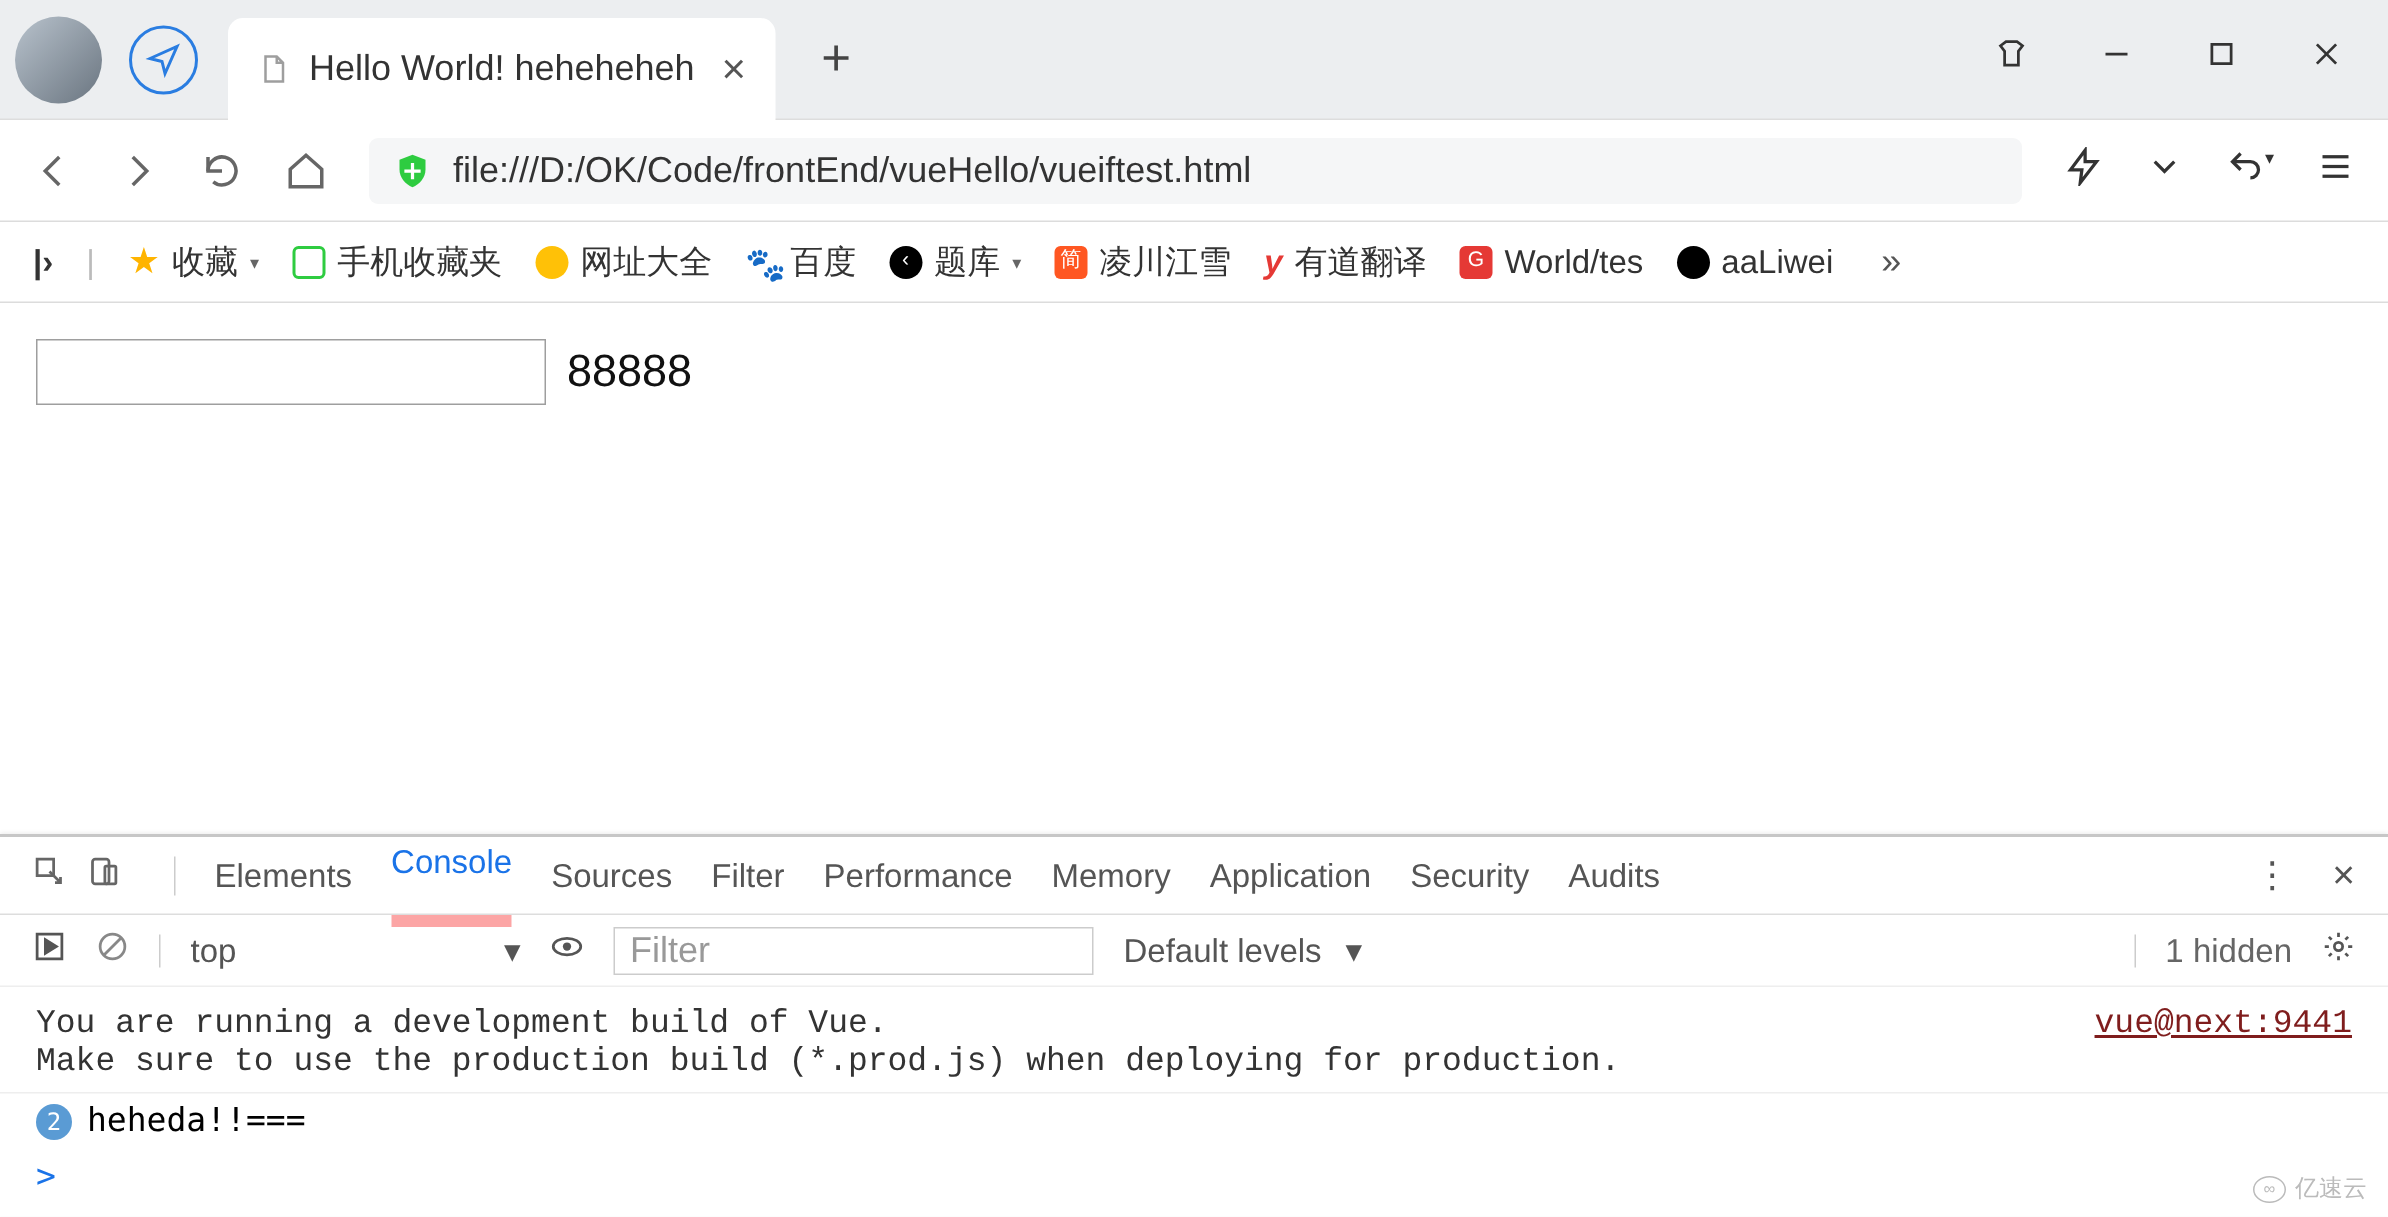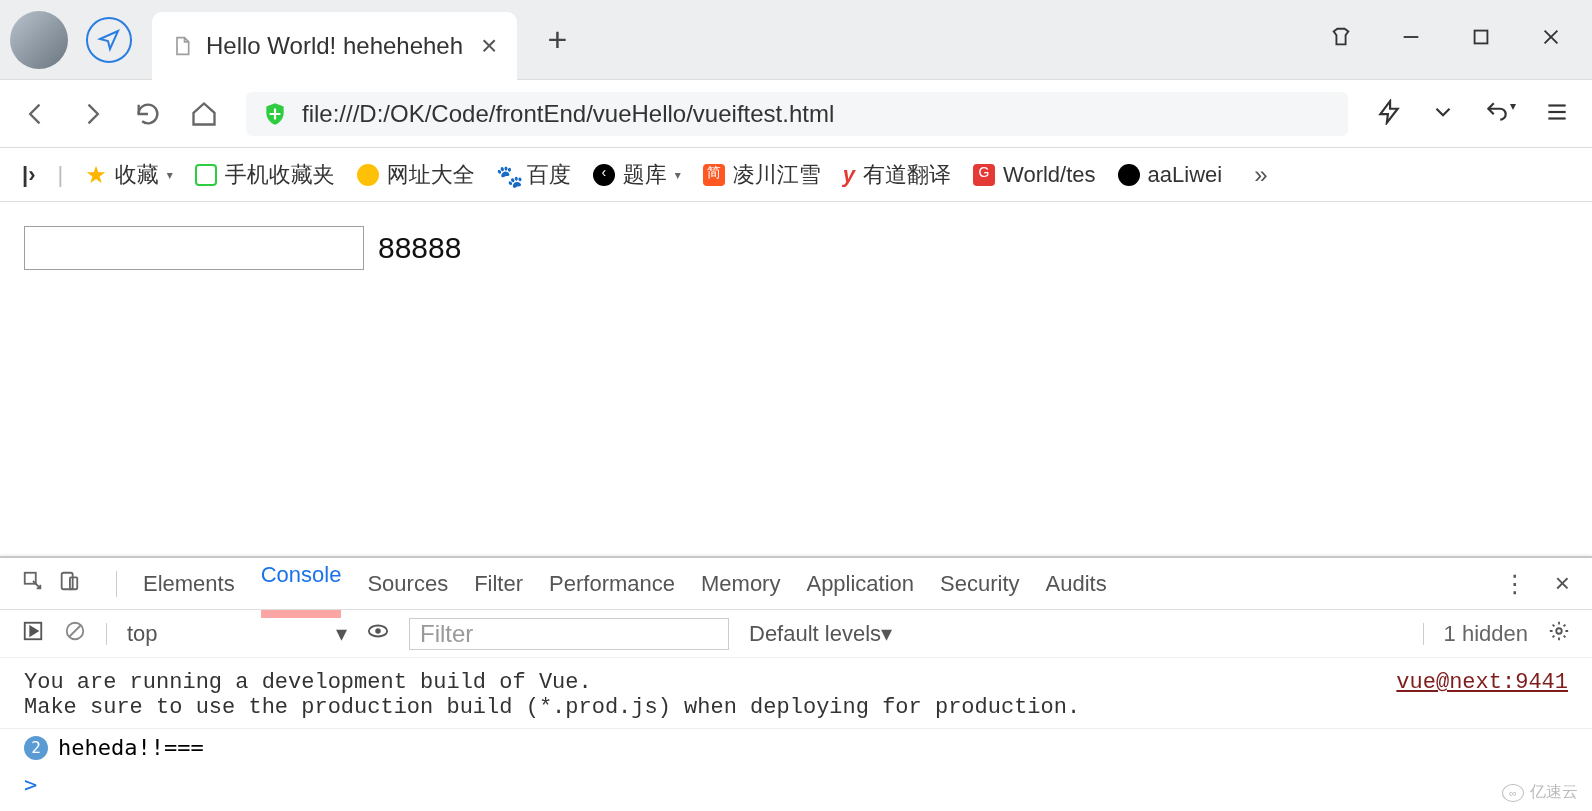--- a/index.html
+++ b/index.html
@@ -51,21 +51,21 @@
   .dt-tabs .vline { width:1px; height:26px; background:#ccc; }
   .dt-tabs .tabbtn.active { color:#1a73e8; border-bottom:8px solid #fca5a5; padding-bottom:22px; margin-bottom:-12px; }
   .dt-tabs .spacer { flex:1; }
   .dt-tabs .dots { font-size:24px; color:#555; letter-spacing:2px; }
   .dt-tabs .xbtn { font-size:26px; color:#555; }
 
   .dt-filter { height: 48px; display:flex; align-items:center; gap: 20px; padding: 0 22px; border-bottom:1px solid #eee; font-size:22px; color:#555; }
   .dt-filter .play svg, .dt-filter .noentry svg, .dt-filter .eye svg { width:22px; height:22px; }
   .dt-filter .topsel { display:flex; align-items:center; gap: 8px; min-width: 220px; }
   .dt-filter .filterbox { border:1px solid #ccc; width: 320px; height: 32px; font-size:24px; color:#777; display:flex; align-items:center; padding:0 10px; }
-  .dt-filter .levels { display:flex; align-items:center; gap:0; }
+  .dt-filter .levels { display:flex; align-items:center; gap:16px; }
   .dt-filter .fspacer { flex:1; }
   .dt-filter .hidden-count { color:#666; }
   .dt-filter .gear svg { width:22px; height:22px; stroke:#555; fill:none; stroke-width:2; }
 
   .dt-body { padding: 12px 24px 8px 24px; font-family: Consolas, "Courier New", monospace; font-size:22px; color:#333; }
   .dt-line { display:flex; }
   .dt-line .msg { white-space: pre; }
   .dt-line .src { margin-left:auto; color:#7f1d1d; text-decoration: underline; }
   .dt-logrow { display:flex; align-items:center; padding: 6px 24px; font-family: Consolas, monospace; font-size:22px; border-top:1px solid #eee; }
   .dt-logrow .badge { width:24px; height:24px; border-radius:50%; background:#5a9bd4; color:#fff; font-size:16px; display:flex; align-items:center; justify-content:center; margin-right:10px; }

